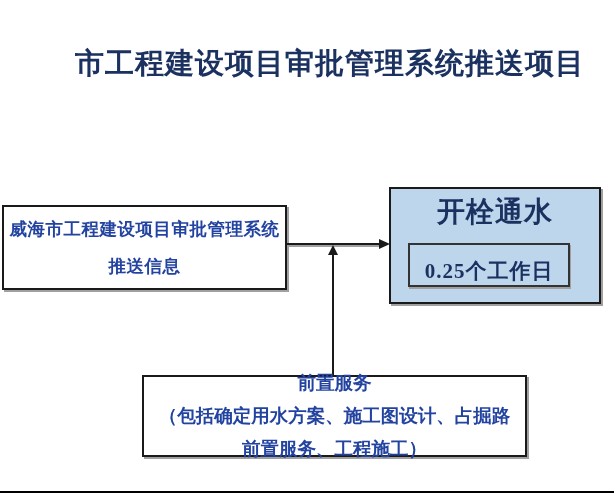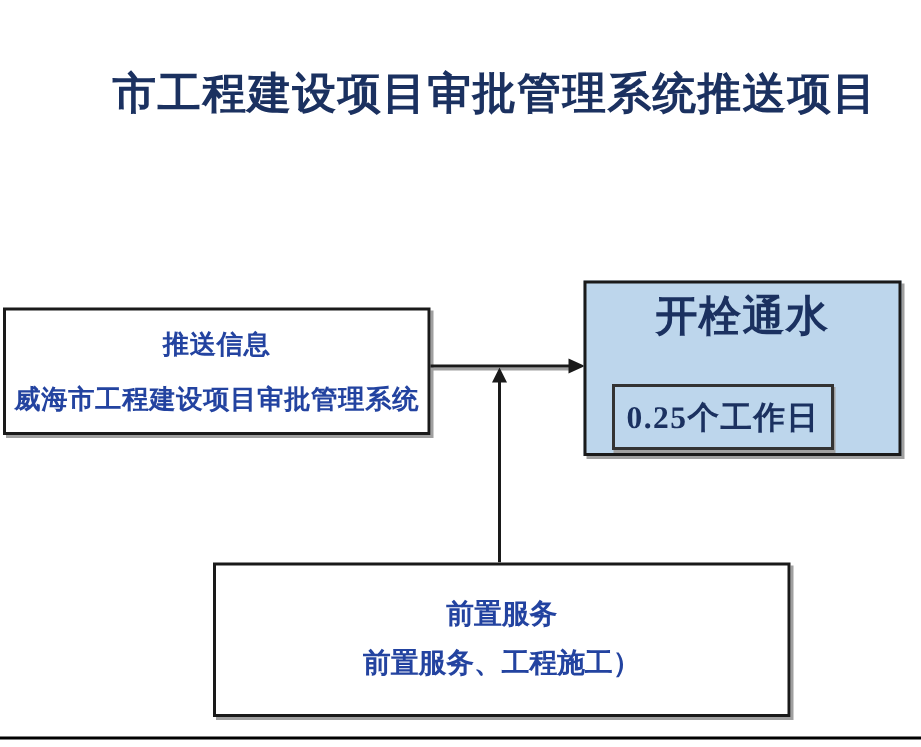--- a/index.html
+++ b/index.html
@@ -41,46 +41,46 @@
     align-items:center;justify-content:center;
     color:var(--box-text);
     text-align:center;
   }
   .left-box{
     left:2px;top:205px;width:285px;height:85px;
     font-size:17.5px;line-height:37px;
     letter-spacing:0.5px;
   }
   .bottom-box{
-    left:142px;top:375px;width:385px;height:103px;
+    left:142px;top:375px;width:385px;height:82px;
     font-size:18.5px;line-height:33px;align-items:center;
   }
   
   .blue-box{
     position:absolute;
     left:389px;top:187px;width:212px;height:117px;
     background:var(--light-blue-fill);
     border:2px solid var(--border);
     box-shadow:2px 2px 0 var(--shadow);
     box-sizing:border-box;
     color:var(--result-text);
     text-align:center;
   }
   .blue-box-title{
     margin-top:9px;
     font-size:28px;line-height:28px;
     letter-spacing:1px;
   }
   .duration-box{
     position:absolute;
-    left:17px;top:67px;width:148px;height:44px;
+    left:17px;top:54px;width:162px;height:44px;
     border:2px solid #333333;
     box-shadow:1px 2px 0 var(--shadow);
     box-sizing:border-box;
-    display:flex;align-items:center;justify-content:center;
+    display:flex;align-items:flex-end;justify-content:center;
     font-size:21px;
     letter-spacing:1px;
   }
   
   .h-line{
     position:absolute;
     left:287px;top:243px;width:94px;height:2px;
     background:var(--border);
     box-shadow:1px 2px 0 var(--shadow);
   }
@@ -115,36 +115,37 @@
 </head>
 <body>
 
 <div class="canvas">
 
   <div class="title">
     <div>市工程建设项目审批管理系统推送项目</div>
   </div>
 
   <div class="box left-box">
+    <div>威海市工程建设项目审批管理系统</div>
     <div>推送信息</div>
-    <div>威海市工程建设项目审批管理系统</div>
   </div>
 
   <div class="h-line"></div>
   <div class="arrow-right"></div>
   <div class="v-line"></div>
   <div class="arrow-up"></div>
 
   <div class="blue-box">
     <div class="blue-box-title">开栓通水</div>
     <div class="duration-box">
       <span>0.25个工作日</span>
     </div>
   </div>
 
   <div class="box bottom-box">
     <div>前置服务</div>
+    <div>（包括确定用水方案、施工图设计、占掘路</div>
     <div>前置服务、工程施工）</div>
   </div>
 
   <div class="footer-line"></div>
 
 </div>
 
 </body></html>

